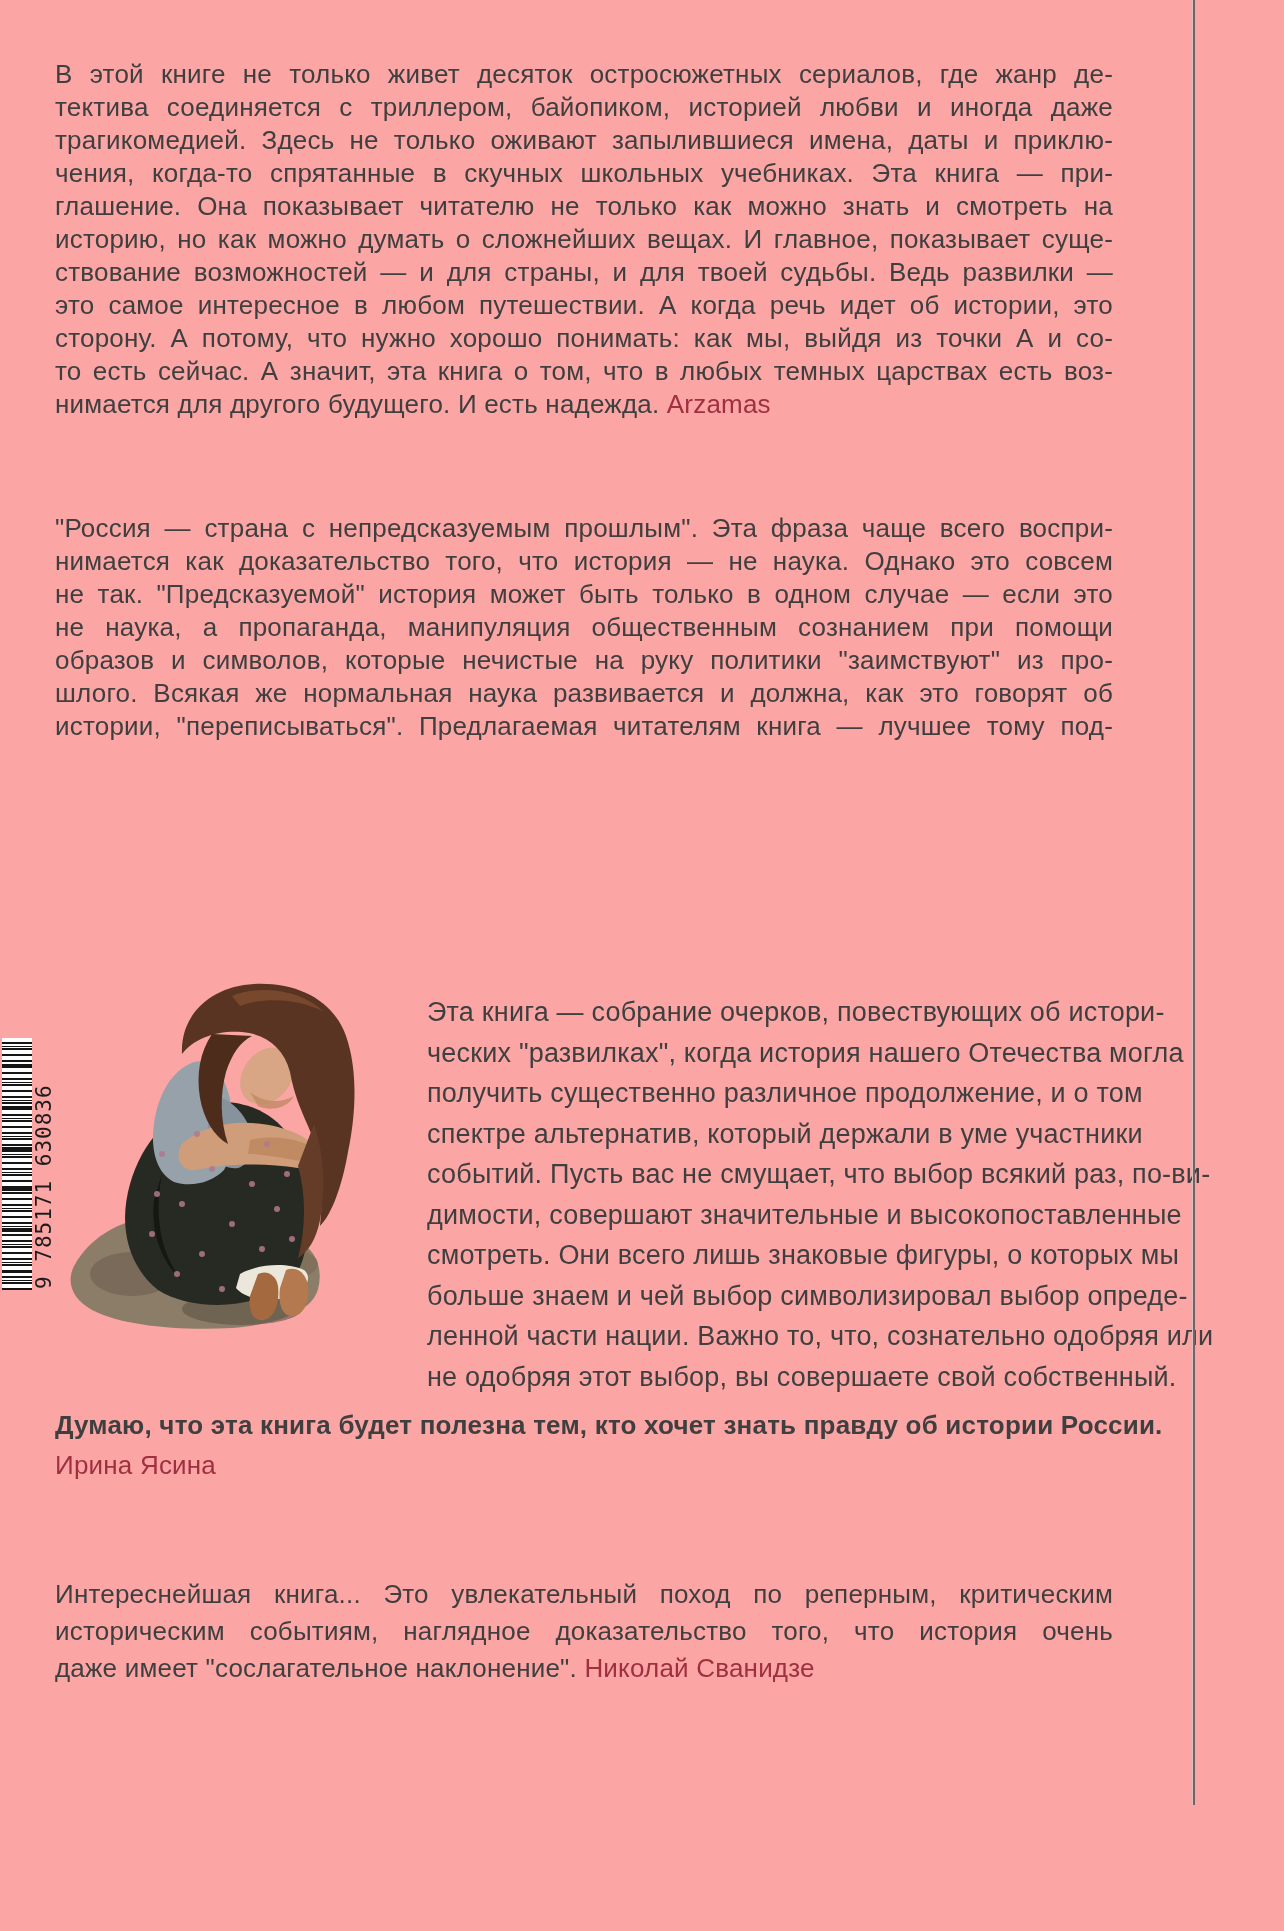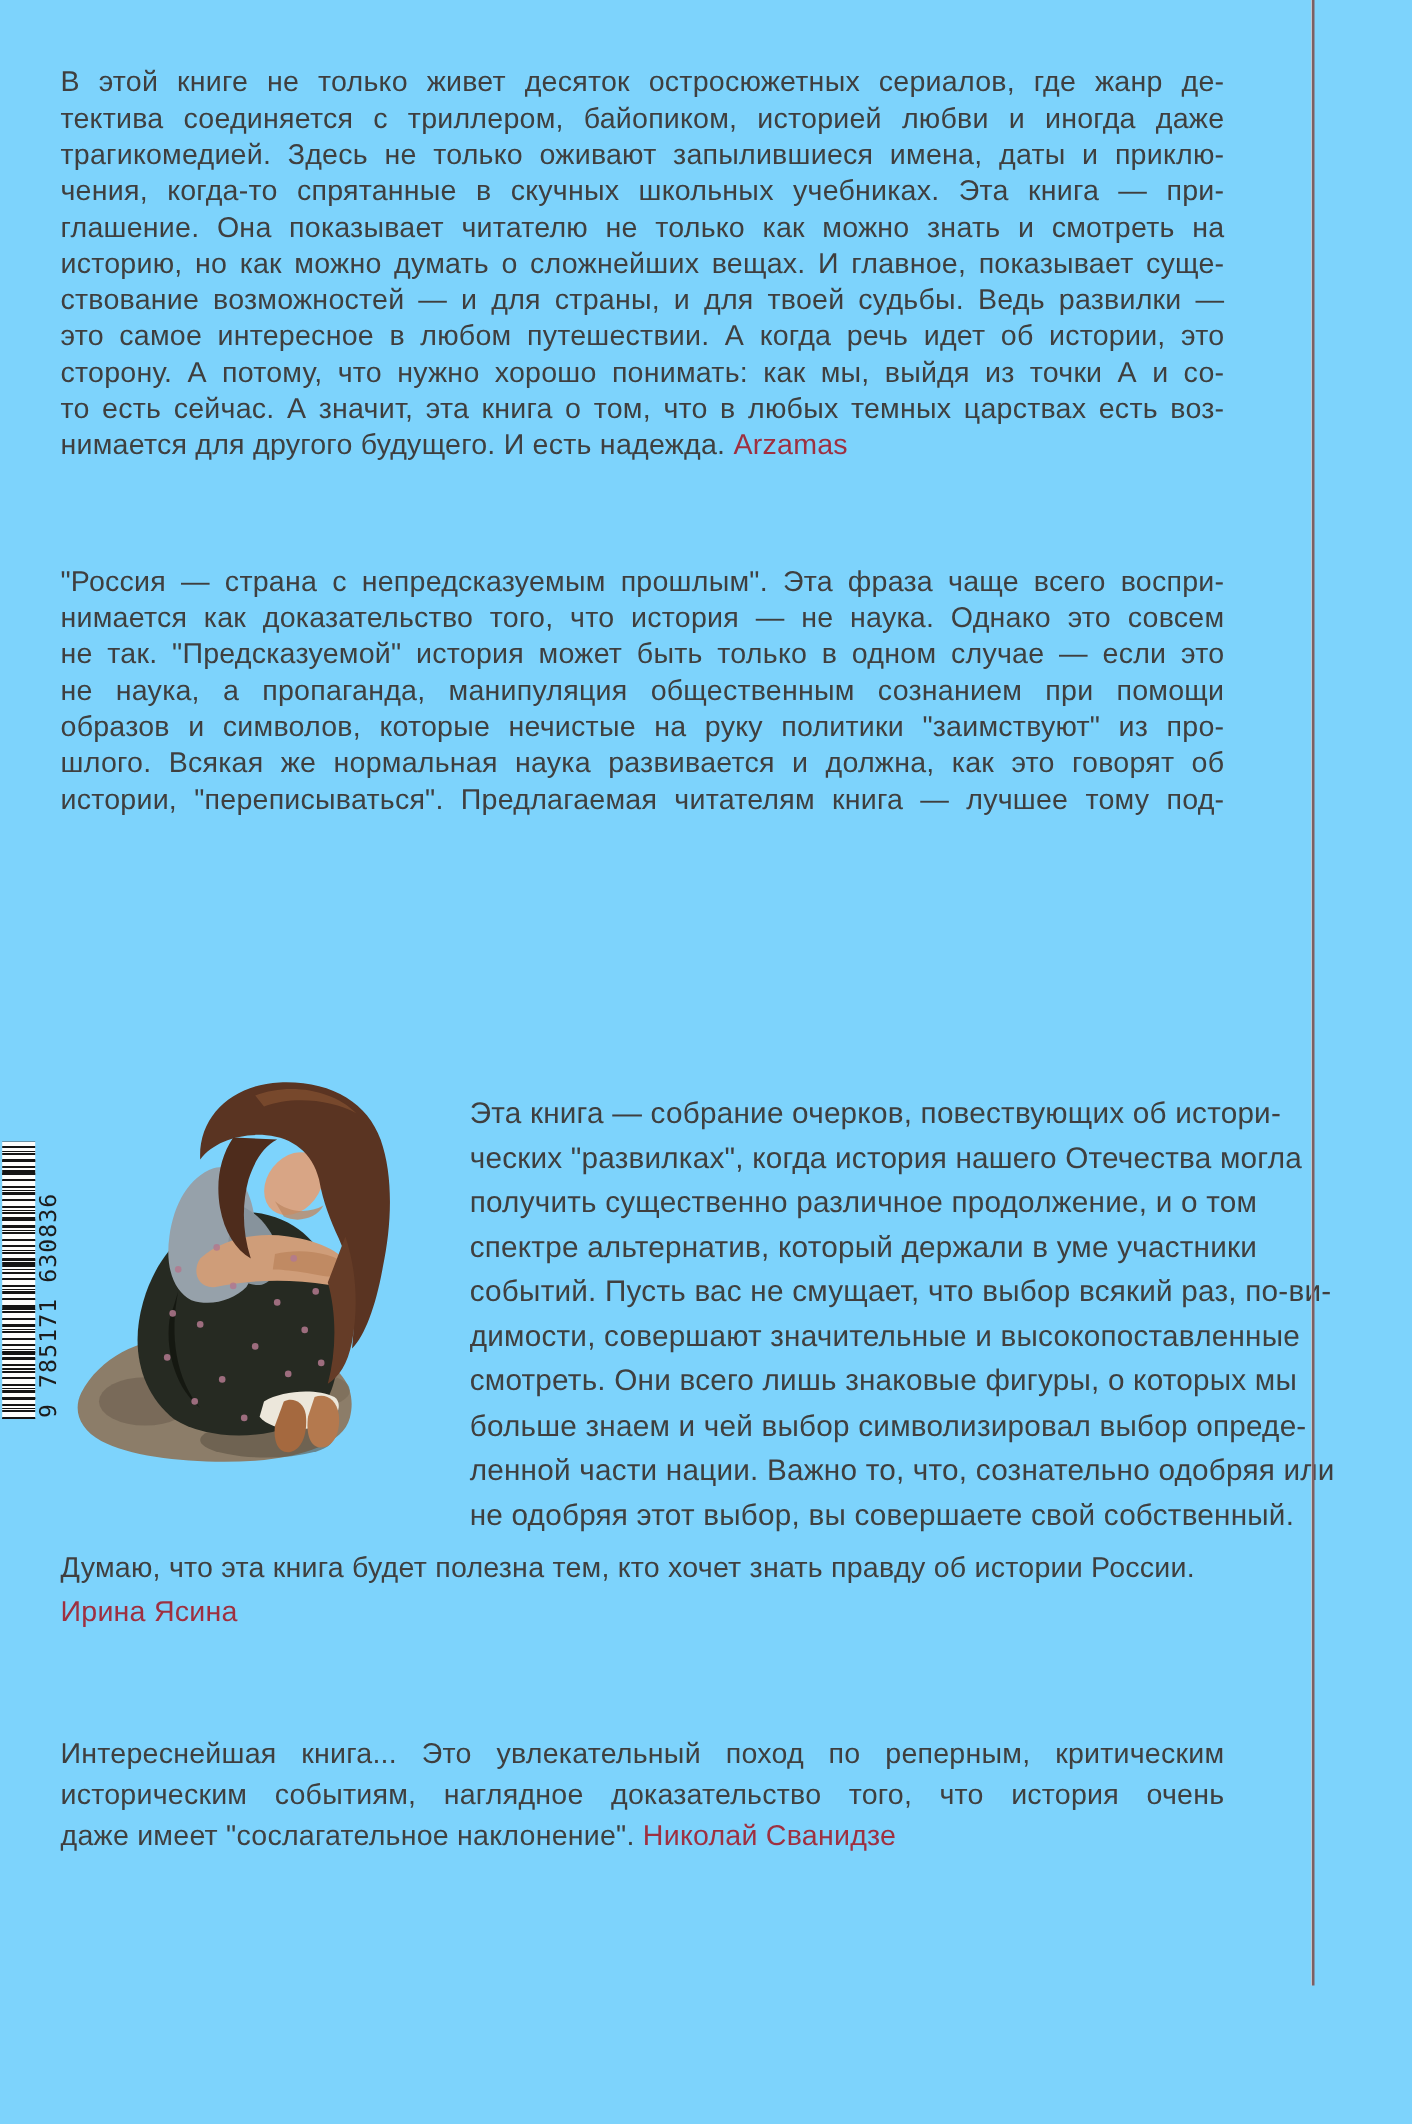--- a/index.html
+++ b/index.html
@@ -1,39 +1,40 @@
 <!DOCTYPE html>
 <html><head>
 <meta charset="utf-8">
 <style>
   html, body { margin: 0; padding: 0; background: #ffffff; }
   #page {
     position: relative;
     width: 1284px;
     height: 1931px;
-    background: #7dd3fc;
+    background: #fca5a5;
     font-family: "Liberation Sans", sans-serif;
     color: var(--text, #3f3f3f);
     overflow: hidden;
   }
   .para {
     position: absolute;
     left: 55px;
     width: 1058px;
     font-size: 26px;
     line-height: 33px;
     letter-spacing: 0.2px;
   }
   .para .line {
     text-align: justify;
     text-align-last: justify;
     white-space: nowrap;
   }
   .para.no-stretch .line {
     text-align-last: left;
+    font-weight: bold;
   }
   .tail-line { text-align: left; white-space: nowrap; }
   .attribution { color: var(--accent, #9e3040); font-weight: normal; }
   #review-1 { top: 58px; }
   #review-2 { top: 512px; }
   #review-3 {
     left: 427px;
     top: 992px;
     width: 687px;
     font-size: 27px;

